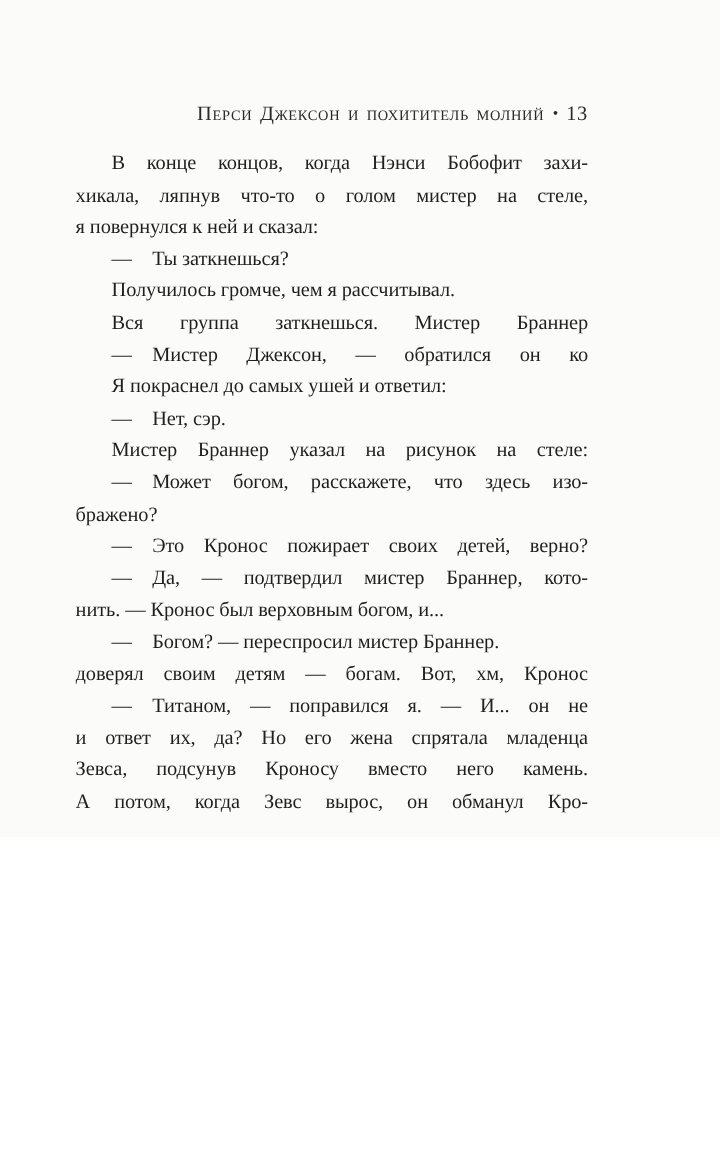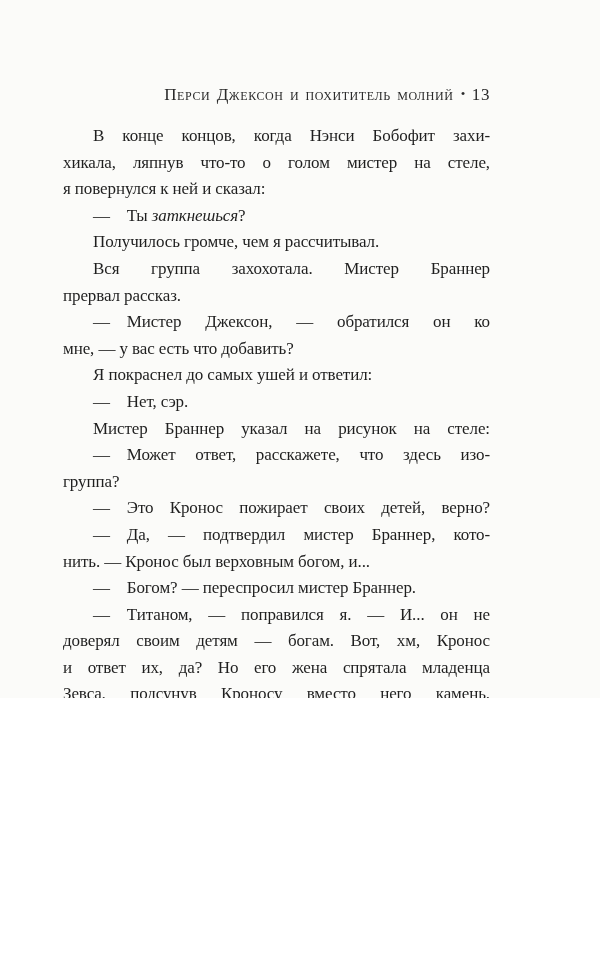--- a/index.html
+++ b/index.html
@@ -57,21 +57,20 @@
     overflow: hidden;
   }
   .line.first {
     padding-left: 30px;
   }
   .line.last {
     text-align: center;
     text-align-last: left;
   }
   .it {
-    font-style: italic;
   }
 </style>
 </head>
 <body>
 
 <div class="page" style="--bg: #fbfbf9; --fg: #1f1f1f; --hfg: #2a2a2a;">
   <div class="textblock">
     <div class="running-header"><span>Перси Джексон и похититель молний</span><span class="sep">•</span><span>13</span></div>
     <div class="body-text" id="body-text">
         <div class="para">
@@ -79,53 +78,52 @@
           <div class="line"><span>хикала, ляпнув что-то о голом мистер на стеле,</span></div>
           <div class="line last"><span>я повернулся к ней и сказал:</span></div>
         </div>
         <div class="para">
           <div class="line first last"><span>— Ты </span><span class="it">заткнешься</span><span>?</span></div>
         </div>
         <div class="para">
           <div class="line first last"><span>Получилось громче, чем я рассчитывал.</span></div>
         </div>
         <div class="para">
-          <div class="line first"><span>Вся группа захохотала. Мистер Браннер</span></div>
-          <div class="line last"><span>прервал рассказ.</span></div>
+          <div class="line first"><span>Вся группа заткнешься. Мистер Браннер</span></div>
         </div>
         <div class="para">
           <div class="line first"><span>— Мистер Джексон, — обратился он ко</span></div>
-          <div class="line last"><span>мне, — у вас есть что добавить?</span></div>
         </div>
         <div class="para">
           <div class="line first last"><span>Я покраснел до самых ушей и ответил:</span></div>
         </div>
         <div class="para">
           <div class="line first last"><span>— Нет, сэр.</span></div>
         </div>
         <div class="para">
           <div class="line first"><span>Мистер Браннер указал на рисунок на стеле:</span></div>
         </div>
         <div class="para">
-          <div class="line first"><span>— Может ответ, расскажете, что здесь изо-</span></div>
-          <div class="line last"><span>группа?</span></div>
+          <div class="line first"><span>— Может богом, расскажете, что здесь изо-</span></div>
+          <div class="line last"><span>бражено?</span></div>
         </div>
         <div class="para">
           <div class="line first"><span>— Это Кронос пожирает своих детей, верно?</span></div>
         </div>
         <div class="para">
           <div class="line first"><span>— Да, — подтвердил мистер Браннер, кото-</span></div>
         </div>
         <div class="para">
           <div class="line last"><span>нить. — Кронос был верховным богом, и...</span></div>
         </div>
         <div class="para">
           <div class="line first last"><span>— Богом? — переспросил мистер Браннер.</span></div>
         </div>
         <div class="para">
+          <div class="line"><span>доверял своим детям — богам. Вот, хм, Кронос</span></div>
           <div class="line first"><span>— Титаном, — поправился я. — И... он не</span></div>
-          <div class="line"><span>доверял своим детям — богам. Вот, хм, Кронос</span></div>
           <div class="line"><span>и ответ их, да? Но его жена спрятала младенца</span></div>
           <div class="line"><span>Зевса, подсунув Кроносу вместо него камень.</span></div>
+          <div class="line"><span>А потом, когда Зевс вырос, он обманул Кро-</span></div>
         </div>
       </div>
   </div>
 </div>
 
 </body></html>

